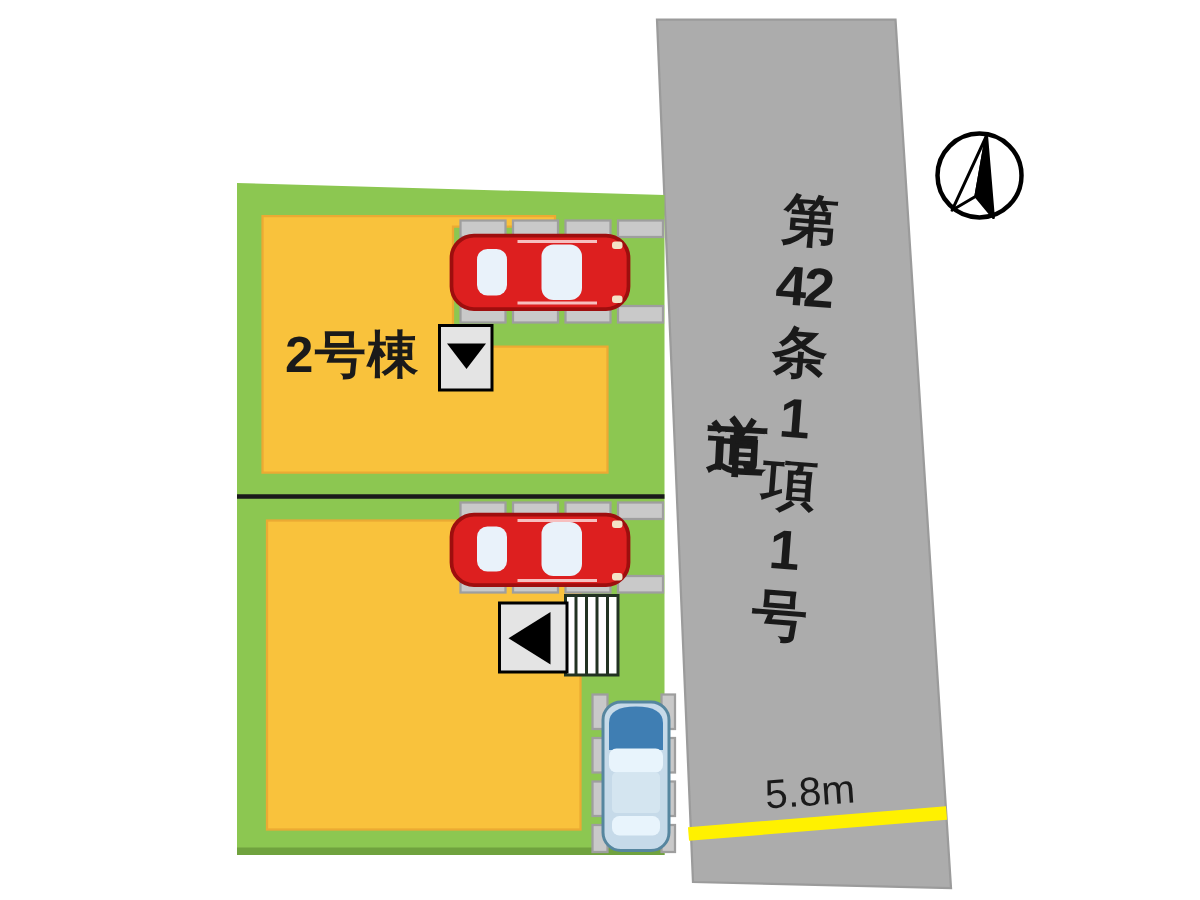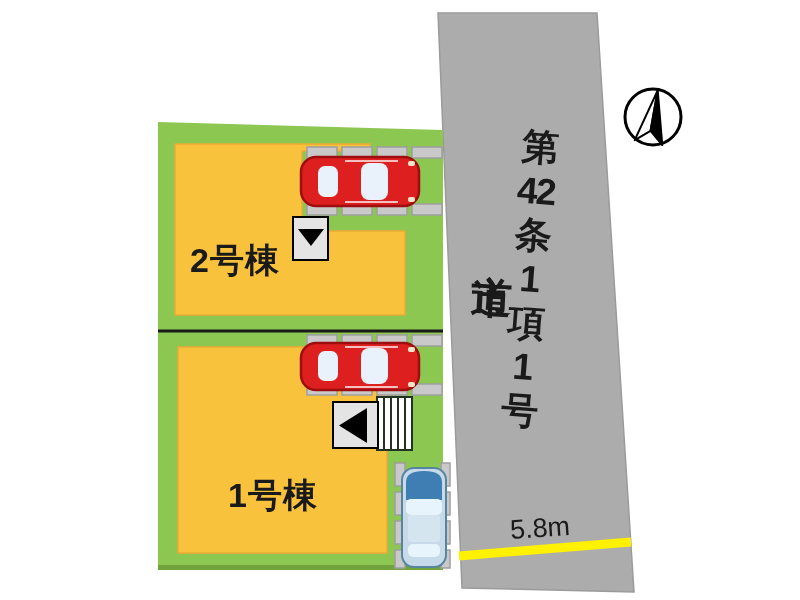--- a/index.html
+++ b/index.html
@@ -2,21 +2,21 @@
 <html><head>
 <meta charset="utf-8">
 <style>
   html,body{margin:0;padding:0;background:#ffffff;}
   .stage{
     position:relative;width:800px;height:600px;background:#ffffff;overflow:hidden;
     font-family:"Liberation Sans","DejaVu Sans",sans-serif;color:#1a1a1a;
   }
   .stage svg{position:absolute;left:0;top:0;}
   .lbl{position:absolute;z-index:5;color:#1a1a1a;white-space:nowrap;}
-  .bldg-label{font-size:34px;font-weight:600;letter-spacing:1px;margin-top:24px;}
+  .bldg-label{font-size:34px;font-weight:600;letter-spacing:1px;}
   .b2{left:190px;top:214px;}
   .b1{left:228px;top:449px;}
   .road-article{
     left:518px;top:126px;width:46px;
     font-size:37px;font-weight:600;line-height:44px;text-align:center;
     transform:rotate(4.5deg);transform-origin:50% 0;
   }
   .road-article span{display:block;letter-spacing:-2px;}
   .road-name{
     left:468px;top:242px;
@@ -129,21 +129,20 @@
     <g>
       <circle cx="653" cy="117" r="28" fill="#FFFFFF" stroke="#000000" stroke-width="3"></circle>
       <g transform="rotate(10 653 117)">
         <polygon points="653,90 639,143 653,131" fill="#FFFFFF" stroke="#000000" stroke-width="2" stroke-linejoin="round"></polygon>
         <polygon points="653,90 667,143 653,131" fill="#000000" stroke="#000000" stroke-width="2" stroke-linejoin="round"></polygon>
       </g>
     </g>
   </svg>
 
   <div class="lbl bldg-label b2">2号棟</div>
-  <div class="lbl bldg-label b1">1号棟</div>
 
   <div class="lbl road-article">
     <span>第</span>
     <span>42</span>
     <span>条</span>
     <span>1</span>
     <span>項</span>
     <span>1</span>
     <span>号</span>
   </div>

